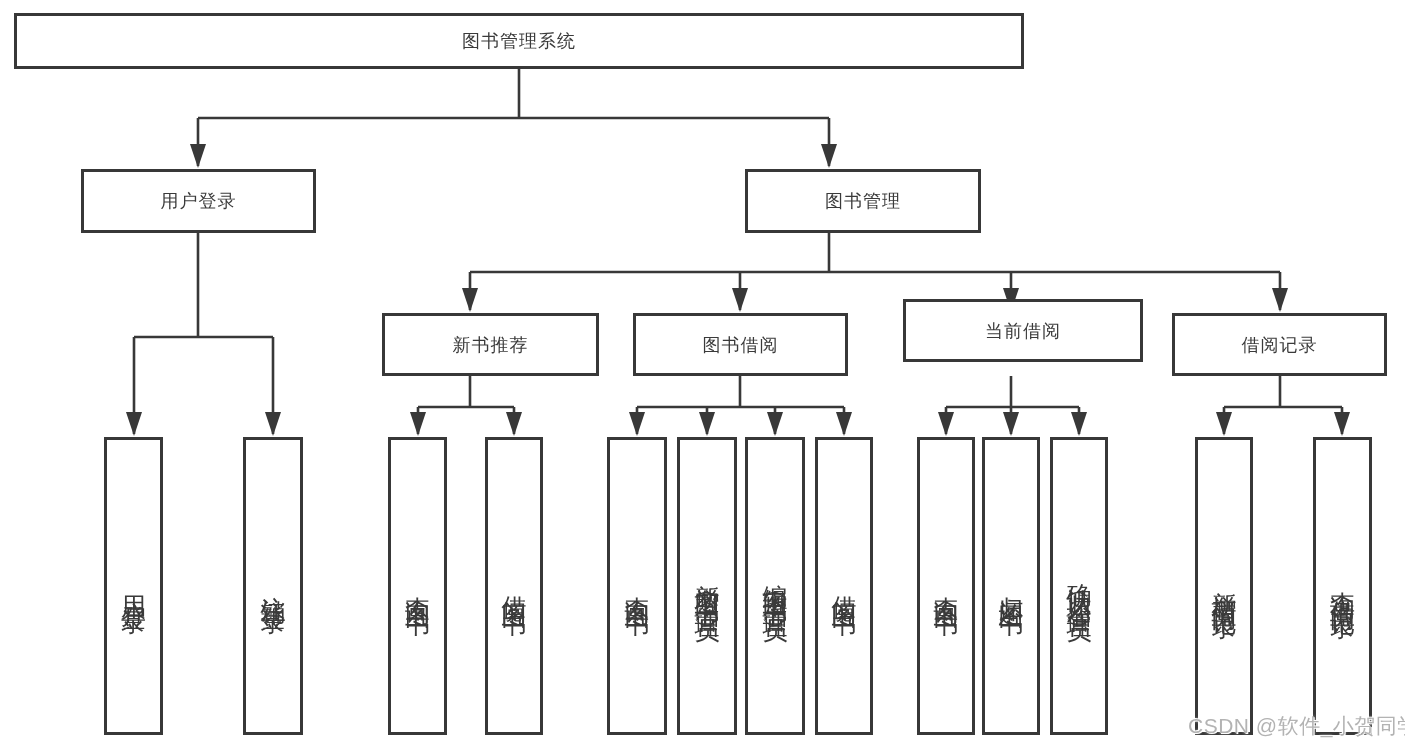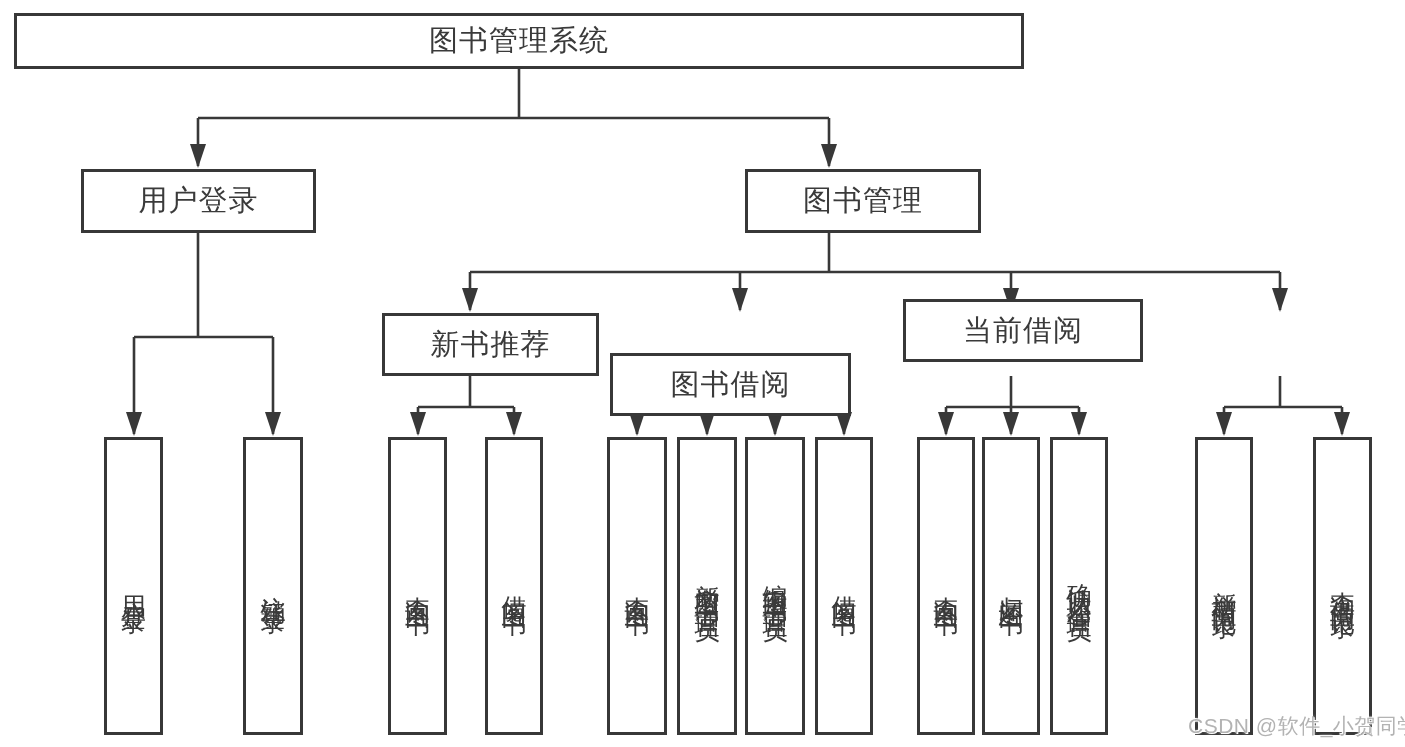--- a/index.html
+++ b/index.html
@@ -26,21 +26,21 @@
     box-sizing: border-box;
     background: #ffffff;
     border: 3px solid #383838;
     display: flex;
     align-items: center;
     justify-content: center;
     color: #3a3a3a;
     z-index: 2;
   }
   .node.h span {
-    font-size: 29px;
+    font-size: 18px;
     letter-spacing: 1px;
     white-space: nowrap;
   }
   .node.v span {
     writing-mode: vertical-rl;
     font-size: 25px;
     letter-spacing: 5px;
     line-height: 1;
     white-space: nowrap;
   }
@@ -138,26 +138,29 @@
   <div class="node h" style="left:81px; top:169px; width:235px; height:64px;">
     <span>用户登录</span>
   </div>
   <div class="node h" style="left:745px; top:169px; width:236px; height:64px;">
     <span>图书管理</span>
   </div>
 
   <div class="node h" style="left:362px; top:313px; width:217px; height:63px;margin-left:20px;">
     <span>新书推荐</span>
   </div>
-  <div class="node h" style="left:610px; top:313px; width:241px; height:63px;margin-top:40px;">
+  <div class="node h" style="left:633px; top:313px; width:215px; height:63px;">
     <span>图书借阅</span>
   </div>
   <div class="node h" style="left:903px; top:299px; width:240px; height:63px;">
     <span>当前借阅</span>
   </div>
+  <div class="node h" style="left:1172px; top:313px; width:215px; height:63px;">
+    <span>借阅记录</span>
+  </div>
 
   <div class="node v" style="left:104px; top:437px; width:59px; height:298px;">
     <span>用户登录</span>
   </div>
   <div class="node v" style="left:243px; top:437px; width:60px; height:298px;">
     <span>注销登录</span>
   </div>
 
   <div class="node v" style="left:388px; top:437px; width:59px; height:298px;">
     <span>查询图书</span>

